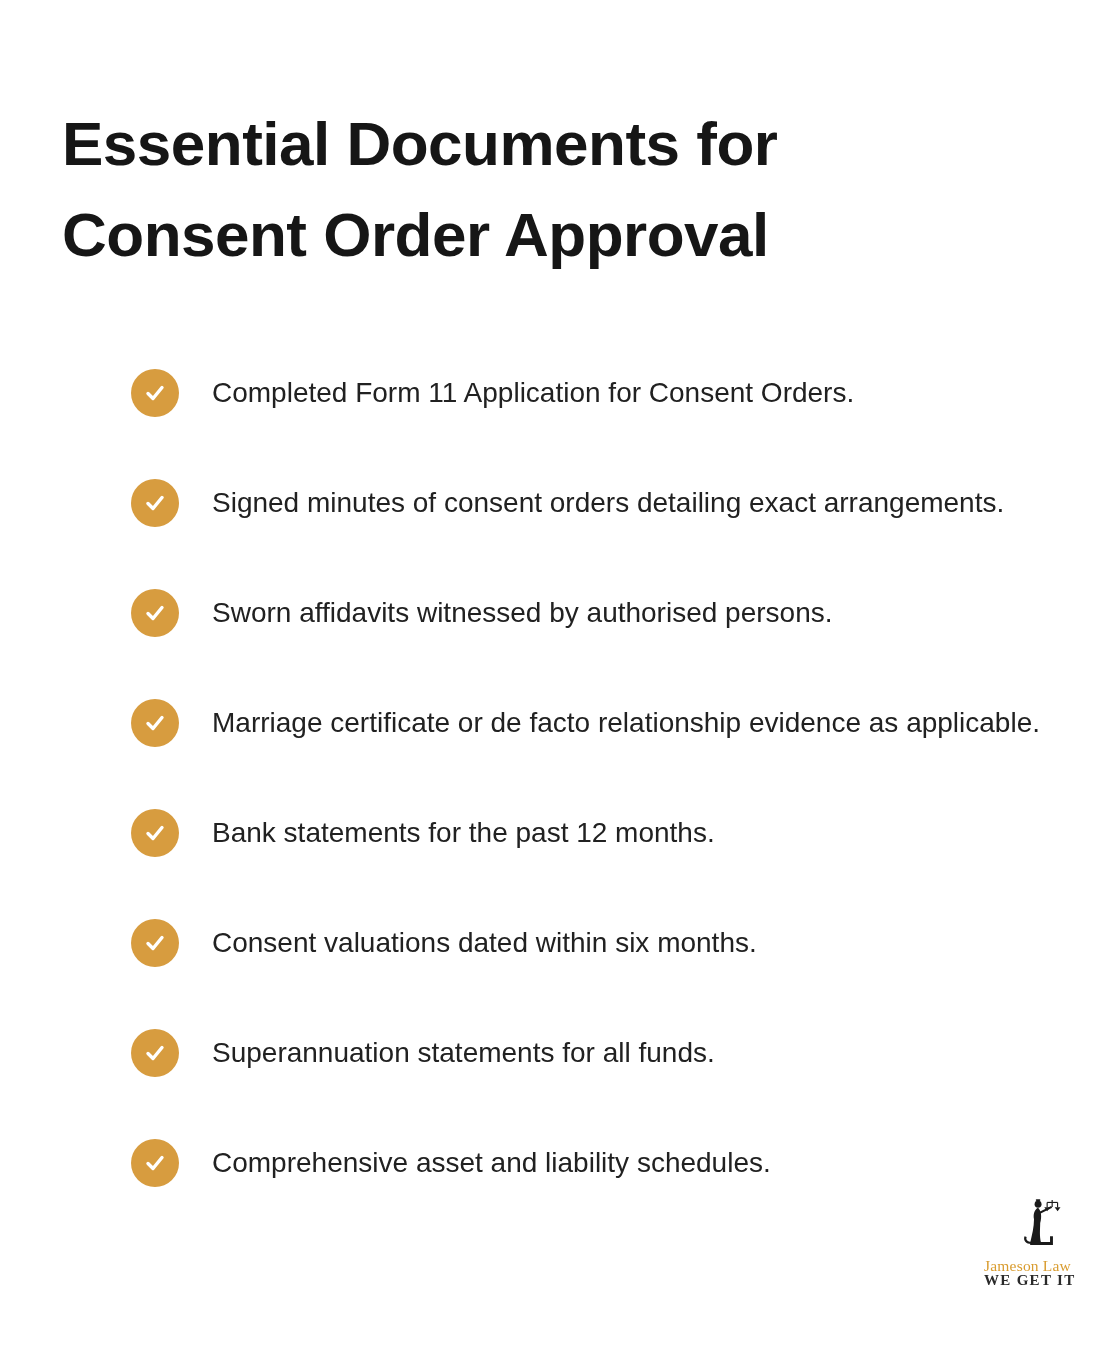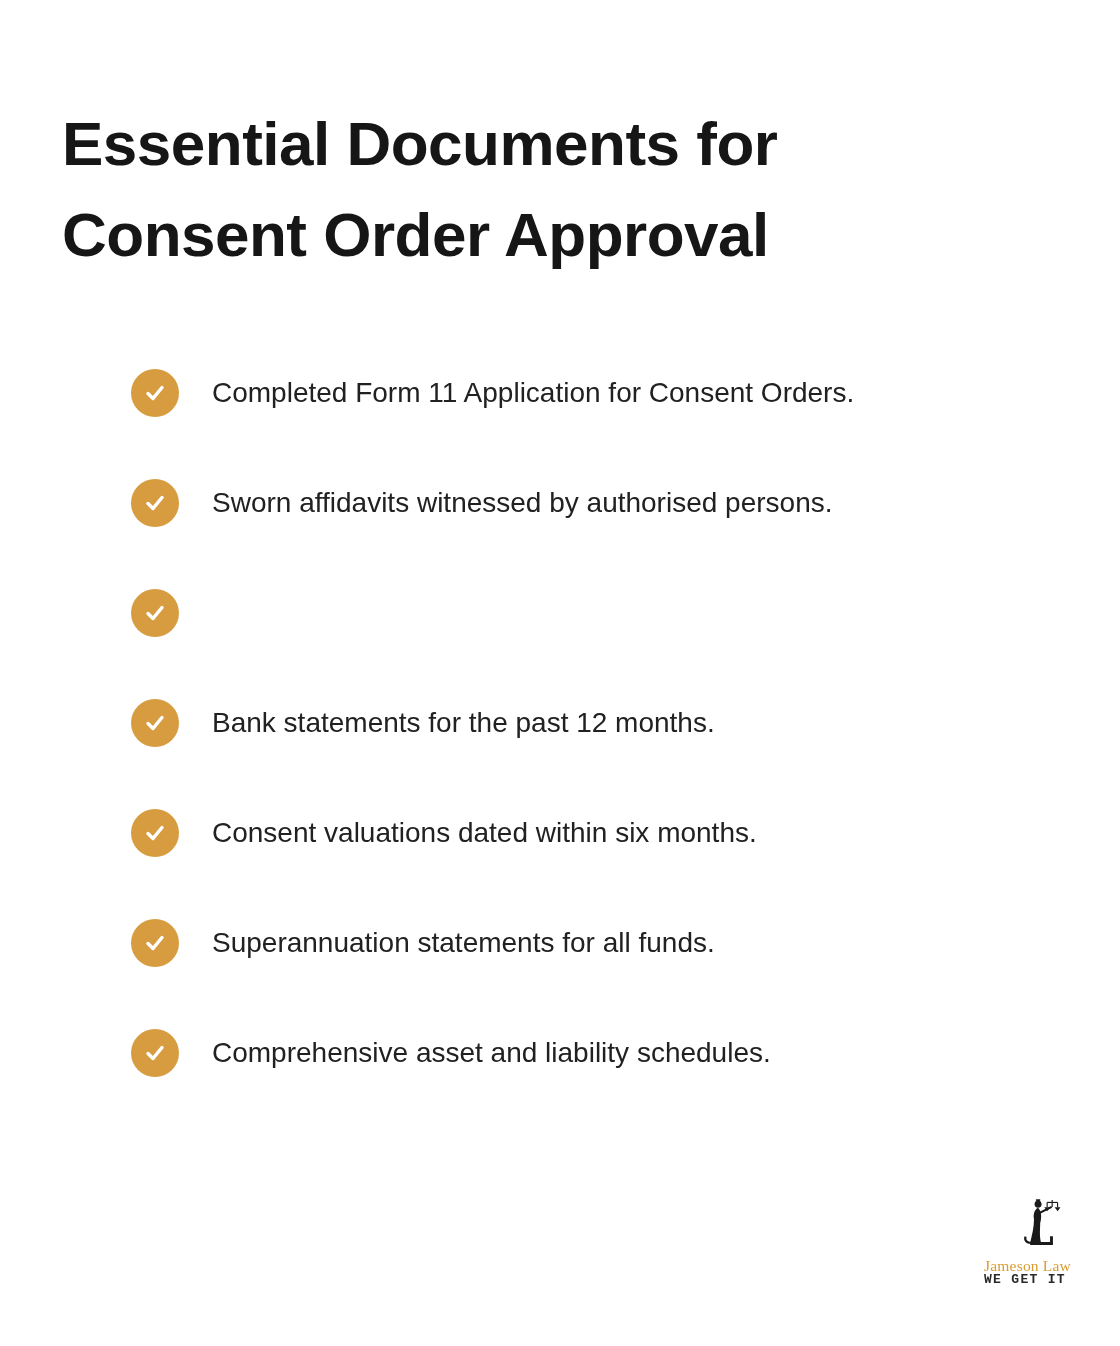--- a/index.html
+++ b/index.html
@@ -71,23 +71,23 @@
   .logo-wordmark {
     font-family: "Liberation Serif", serif;
     font-weight: 400;
     font-size: 15.5px;
     line-height: 17px;
     letter-spacing: 0.2px;
     color: #D99C2F;
     white-space: nowrap;
   }
   .logo-tagline {
-    font-family: Liberation Mono, monospace;
+    font-family: Liberation Serif, serif;
     font-weight: 600;
-    font-size: 13px;
+    font-size: 15px;
     line-height: 12px;
     letter-spacing: 1.3px;
     color: #2a2a2a;
     white-space: nowrap;
   }
 </style>
 </head>
 <body>
 
 <div class="page">
@@ -102,28 +102,37 @@
           </svg>
       </span>
       <span class="check-text">Completed Form 11 Application for Consent Orders.</span>
     </li>
     <li class="check-item">
       <span class="check-circle">
         <svg width="26" height="26" viewBox="0 0 26 26">
             <polyline points="6,13.5 11,18.5 20,7.5" fill="none" stroke="#ffffff" stroke-width="3.4" stroke-linecap="round" stroke-linejoin="round"></polyline>
           </svg>
       </span>
+      <span class="check-text">Signed minutes of consent orders detailing exact arrangements.</span>
+    </li>
+    <li class="check-item">
+      <span class="check-circle">
+        <svg width="26" height="26" viewBox="0 0 26 26">
+            <polyline points="6,13.5 11,18.5 20,7.5" fill="none" stroke="#ffffff" stroke-width="3.4" stroke-linecap="round" stroke-linejoin="round"></polyline>
+          </svg>
+      </span>
       <span class="check-text">Sworn affidavits witnessed by authorised persons.</span>
     </li>
     <li class="check-item">
       <span class="check-circle">
         <svg width="26" height="26" viewBox="0 0 26 26">
             <polyline points="6,13.5 11,18.5 20,7.5" fill="none" stroke="#ffffff" stroke-width="3.4" stroke-linecap="round" stroke-linejoin="round"></polyline>
           </svg>
       </span>
+      <span class="check-text">Marriage certificate or de facto relationship evidence as applicable.</span>
     </li>
     <li class="check-item">
       <span class="check-circle">
         <svg width="26" height="26" viewBox="0 0 26 26">
             <polyline points="6,13.5 11,18.5 20,7.5" fill="none" stroke="#ffffff" stroke-width="3.4" stroke-linecap="round" stroke-linejoin="round"></polyline>
           </svg>
       </span>
       <span class="check-text">Bank statements for the past 12 months.</span>
     </li>
     <li class="check-item">

